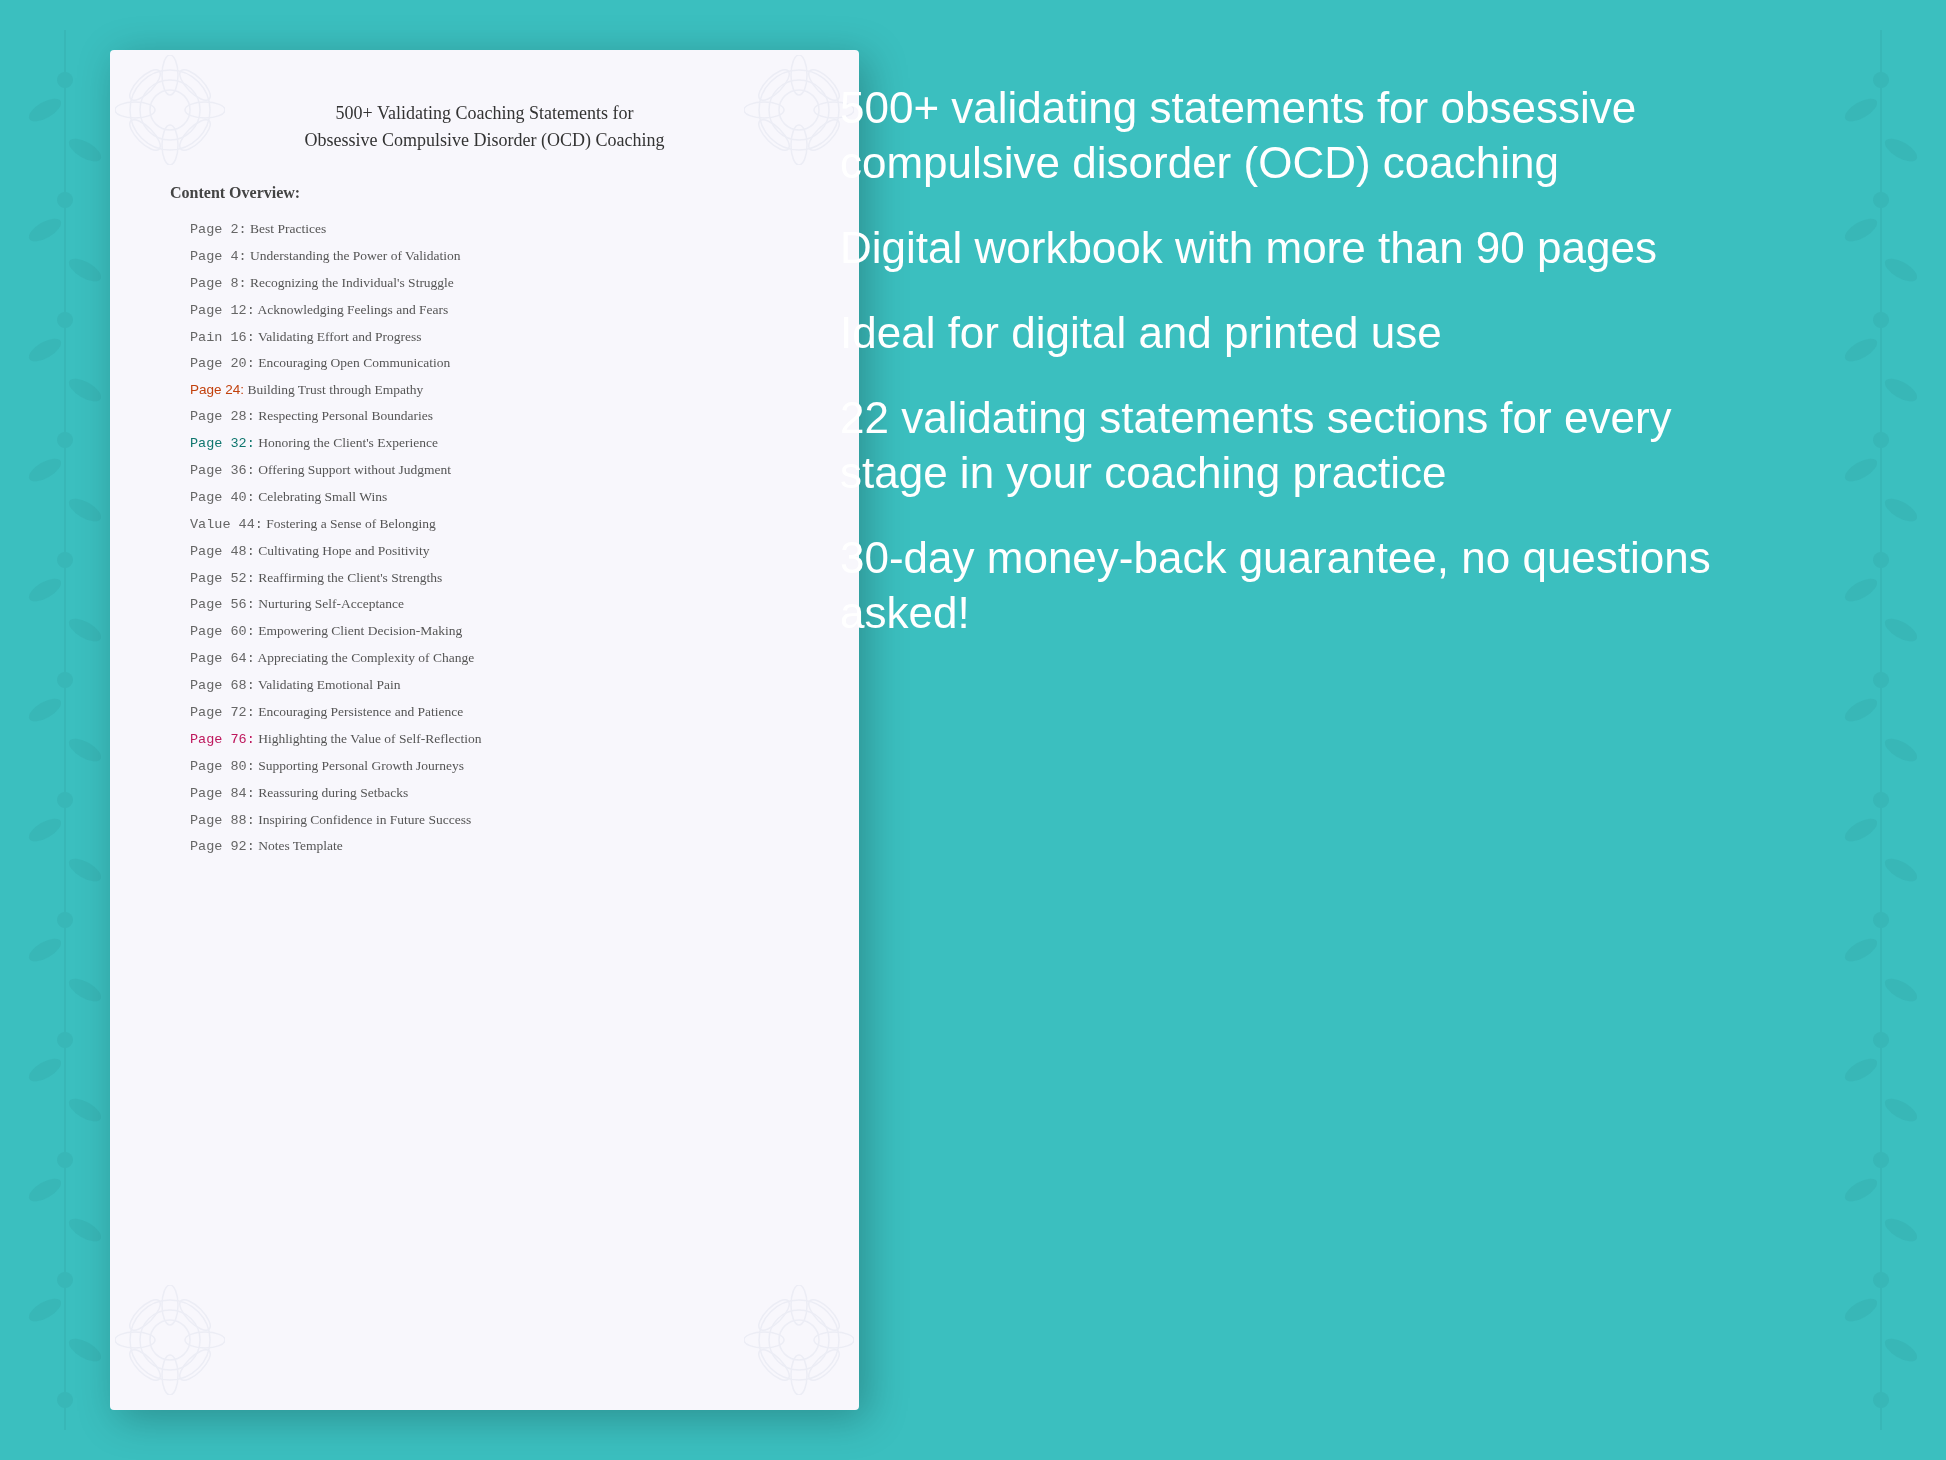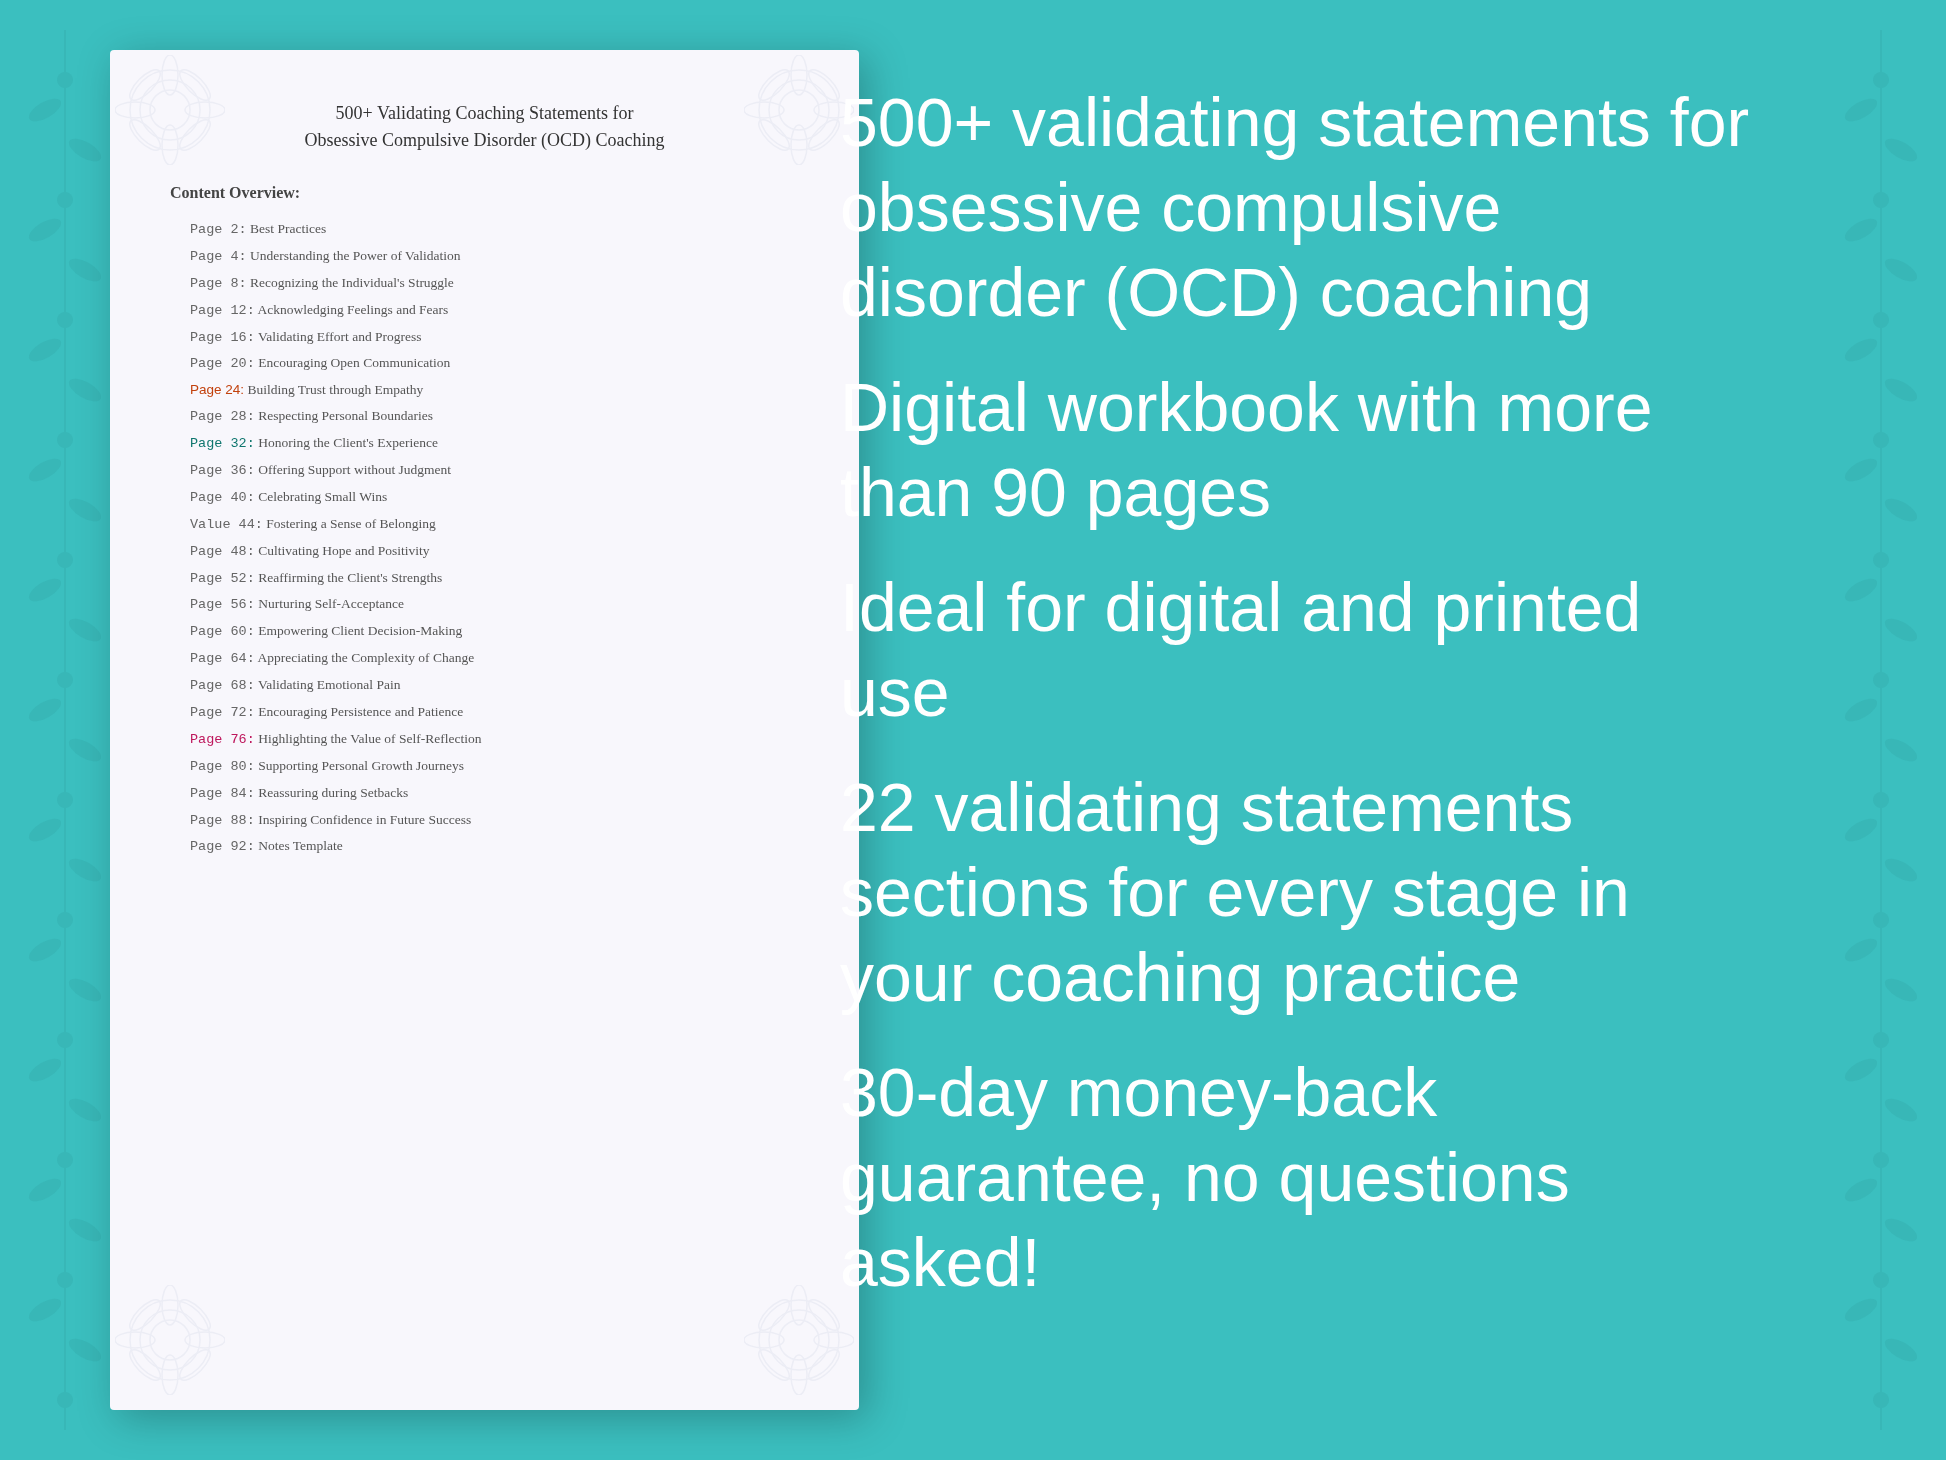--- a/index.html
+++ b/index.html
@@ -105,21 +105,21 @@
       width: 1000px;
       height: 1340px;
       display: flex;
       flex-direction: column;
       justify-content: space-between;
       padding: 20px 60px 20px 20px;
     }
 
     .feature-text {
       color: #ffffff;
-      font-size: 68px;
+      font-size: 44px;
       line-height: 1.25;
       font-family: Arial, Helvetica, sans-serif;
       font-weight: 300;
       margin-bottom: 30px;
     }
 
     .feature-block {
       margin-bottom: 10px;
     }
   </style>
@@ -290,21 +290,21 @@
     <span>Obsessive Compulsive Disorder (OCD) Coaching</span>
   </div>
 
   <div class="doc-content-label">Content Overview:</div>
 
   <div id="toc-container">
       <div class="toc-item"><span style="font-family: 'Courier New', monospace; color:#666;">Page  2:</span>  <span>Best Practices</span></div>
       <div class="toc-item"><span style="font-family: 'Courier New', monospace; color:#666;">Page  4:</span>  <span>Understanding the Power of Validation</span></div>
       <div class="toc-item"><span style="font-family: 'Courier New', monospace; color:#666;">Page  8:</span>  <span>Recognizing the Individual's Struggle</span></div>
       <div class="toc-item"><span style="font-family: 'Courier New', monospace; color:#666;">Page 12:</span>  <span>Acknowledging Feelings and Fears</span></div>
-      <div class="toc-item"><span style="font-family: 'Courier New', monospace; color:#666;">Page 16:</span>  <span>Validating Effort and Progress</span></div>
+      <div class="toc-item"><span style="font-family: 'Courier New', monospace; color:#666;">Pain 16:</span>  <span>Validating Effort and Progress</span></div>
       <div class="toc-item"><span style="font-family: 'Courier New', monospace; color:#666;margin-top:18px;">Page 20:</span>  <span>Encouraging Open Communication</span></div>
       <div class="toc-item"><span style="font-family: Liberation Sans, sans-serif; color:#c2410c;">Page 24:</span>  <span>Building Trust through Empathy</span></div>
       <div class="toc-item"><span style="font-family: 'Courier New', monospace; color:#666;">Page 28:</span>  <span>Respecting Personal Boundaries</span></div>
       <div class="toc-item"><span style="font-family: 'Courier New', monospace; color:#0f766e;">Page 32:</span>  <span>Honoring the Client's Experience</span></div>
       <div class="toc-item"><span style="font-family: 'Courier New', monospace; color:#666;">Page 36:</span>  <span>Offering Support without Judgment</span></div>
       <div class="toc-item"><span style="font-family: 'Courier New', monospace; color:#666;">Page 40:</span>  <span>Celebrating Small Wins</span></div>
       <div class="toc-item"><span style="font-family: 'Courier New', monospace; color:#666;">Value 44:</span>  <span>Fostering a Sense of Belonging</span></div>
       <div class="toc-item"><span style="font-family: 'Courier New', monospace; color:#666;">Page 48:</span>  <span>Cultivating Hope and Positivity</span></div>
       <div class="toc-item"><span style="font-family: 'Courier New', monospace; color:#666;">Page 52:</span>  <span>Reaffirming the Client's Strengths</span></div>
       <div class="toc-item"><span style="font-family: 'Courier New', monospace; color:#666;">Page 56:</span>  <span>Nurturing Self-Acceptance</span></div>

